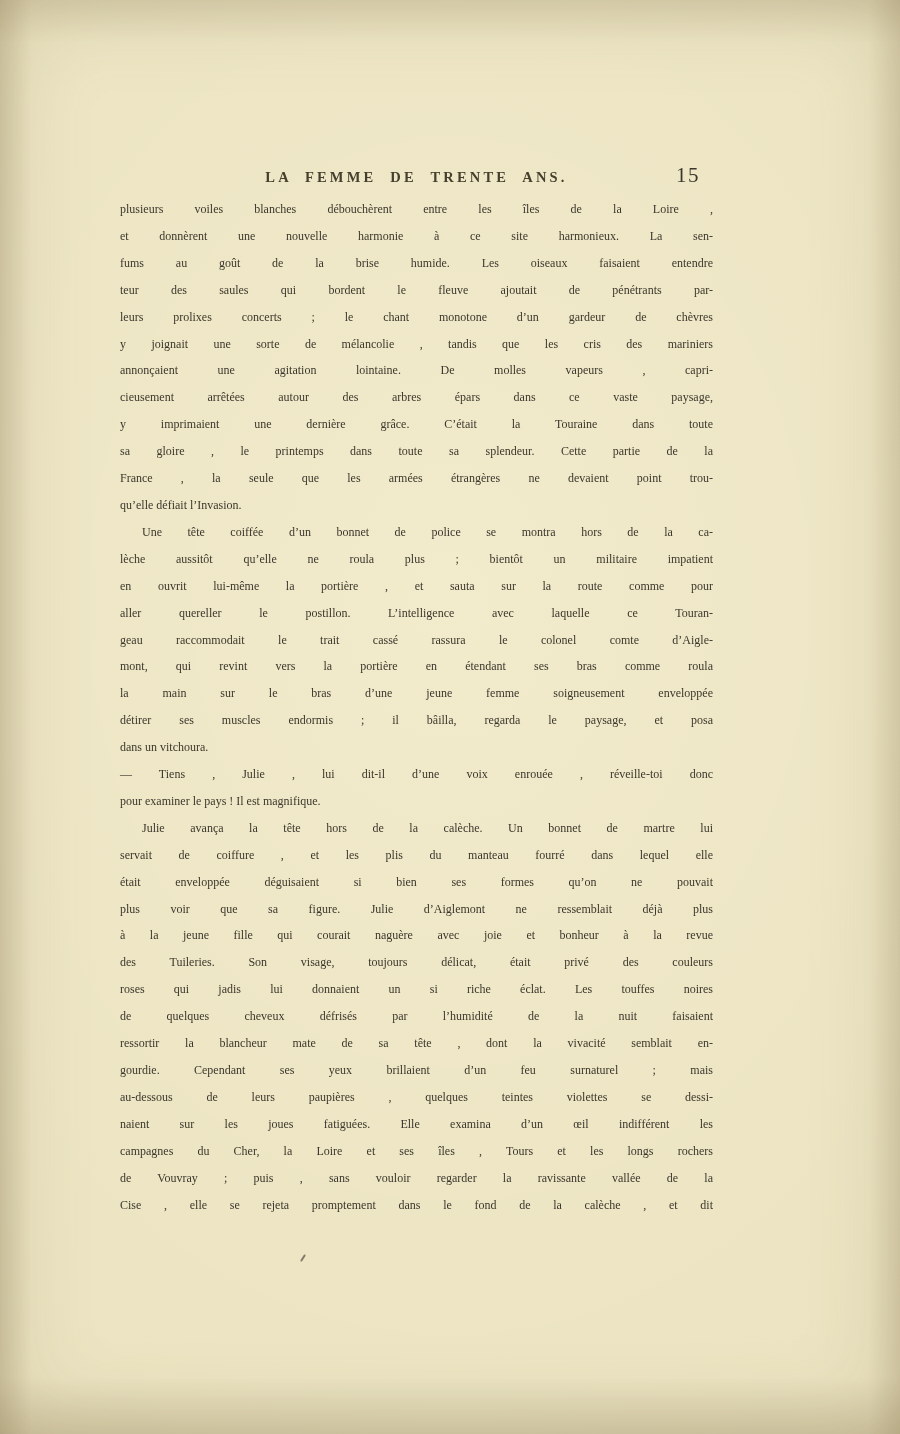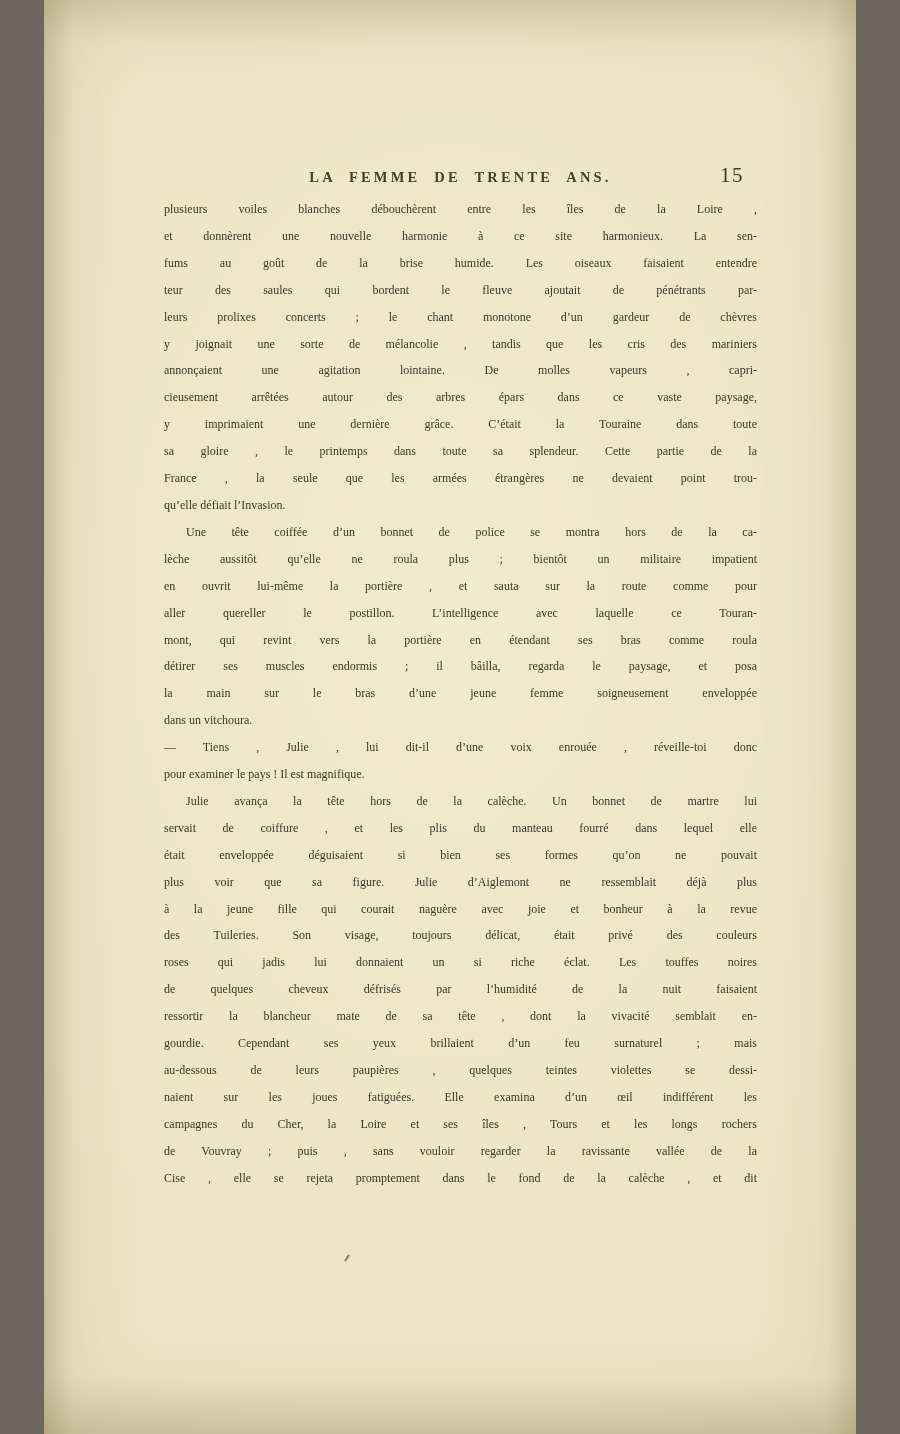--- a/index.html
+++ b/index.html
@@ -2,21 +2,21 @@
 <html><head>
 <meta charset="utf-8">
 <style>
   html, body {
     margin: 0;
     padding: 0;
     background: #6b675d;
   }
   .scan-page {
     position: relative;
-    width: 812px;
+    width: 900px;
     height: 1434px;
     margin: 0 auto;
     overflow: hidden;
     background:
       radial-gradient(ellipse 130% 105% at 50% 42%, rgba(255,250,224,0.35) 0%, rgba(255,250,224,0.0) 62%),
       linear-gradient(90deg, rgba(110,92,52,0.20) 0%, rgba(110,92,52,0.0) 3.5%, rgba(110,92,52,0.0) 96.5%, rgba(110,92,52,0.16) 100%),
       linear-gradient(180deg, rgba(110,92,52,0.14) 0%, rgba(110,92,52,0.0) 3%, rgba(110,92,52,0.0) 96%, rgba(110,92,52,0.18) 100%),
       #ebe3c1;
     box-shadow: inset 0 0 90px rgba(120,100,55,0.22);
     font-family: "Liberation Serif", "DejaVu Serif", serif;
@@ -101,23 +101,24 @@
       <div class="line">annonçaient une agitation lointaine. De molles vapeurs , capri-</div>
       <div class="line">cieusement arrêtées autour des arbres épars dans ce vaste paysage,</div>
       <div class="line">y imprimaient une dernière grâce. C’était la Touraine dans toute</div>
       <div class="line">sa gloire , le printemps dans toute sa splendeur. Cette partie de la</div>
       <div class="line">France , la seule que les armées étrangères ne devaient point trou-</div>
       <div class="line last">qu’elle défiait l’Invasion.</div>
       <div class="line indent">Une tête coiffée d’un bonnet de police se montra hors de la ca-</div>
       <div class="line">lèche aussitôt qu’elle ne roula plus ; bientôt un militaire impatient</div>
       <div class="line">en ouvrit lui-même la portière , et sauta sur la route comme pour</div>
       <div class="line">aller quereller le postillon. L’intelligence avec laquelle ce Touran-</div>
+      <div class="line">geau raccommodait le trait cassé rassura le colonel comte d’Aigle-</div>
       <div class="line">mont, qui revint vers la portière en étendant ses bras comme roula</div>
+      <div class="line">la main sur le bras d’une jeune femme soigneusement enveloppée</div>
       <div class="line">détirer ses muscles endormis ; il bâilla, regarda le paysage, et posa</div>
-      <div class="line">la main sur le bras d’une jeune femme soigneusement enveloppée</div>
       <div class="line last">dans un vitchoura.</div>
       <div class="line">— Tiens , Julie , lui dit-il d’une voix enrouée , réveille-toi donc</div>
       <div class="line last">pour examiner le pays ! Il est magnifique.</div>
       <div class="line indent">Julie avança la tête hors de la calèche. Un bonnet de martre lui</div>
       <div class="line">servait de coiffure , et les plis du manteau fourré dans lequel elle</div>
       <div class="line">était enveloppée déguisaient si bien ses formes qu’on ne pouvait</div>
       <div class="line">plus voir que sa figure. Julie d’Aiglemont ne ressemblait déjà plus</div>
       <div class="line">à la jeune fille qui courait naguère avec joie et bonheur à la revue</div>
       <div class="line">des Tuileries. Son visage, toujours délicat, était privé des couleurs</div>
       <div class="line">roses qui jadis lui donnaient un si riche éclat. Les touffes noires</div>

